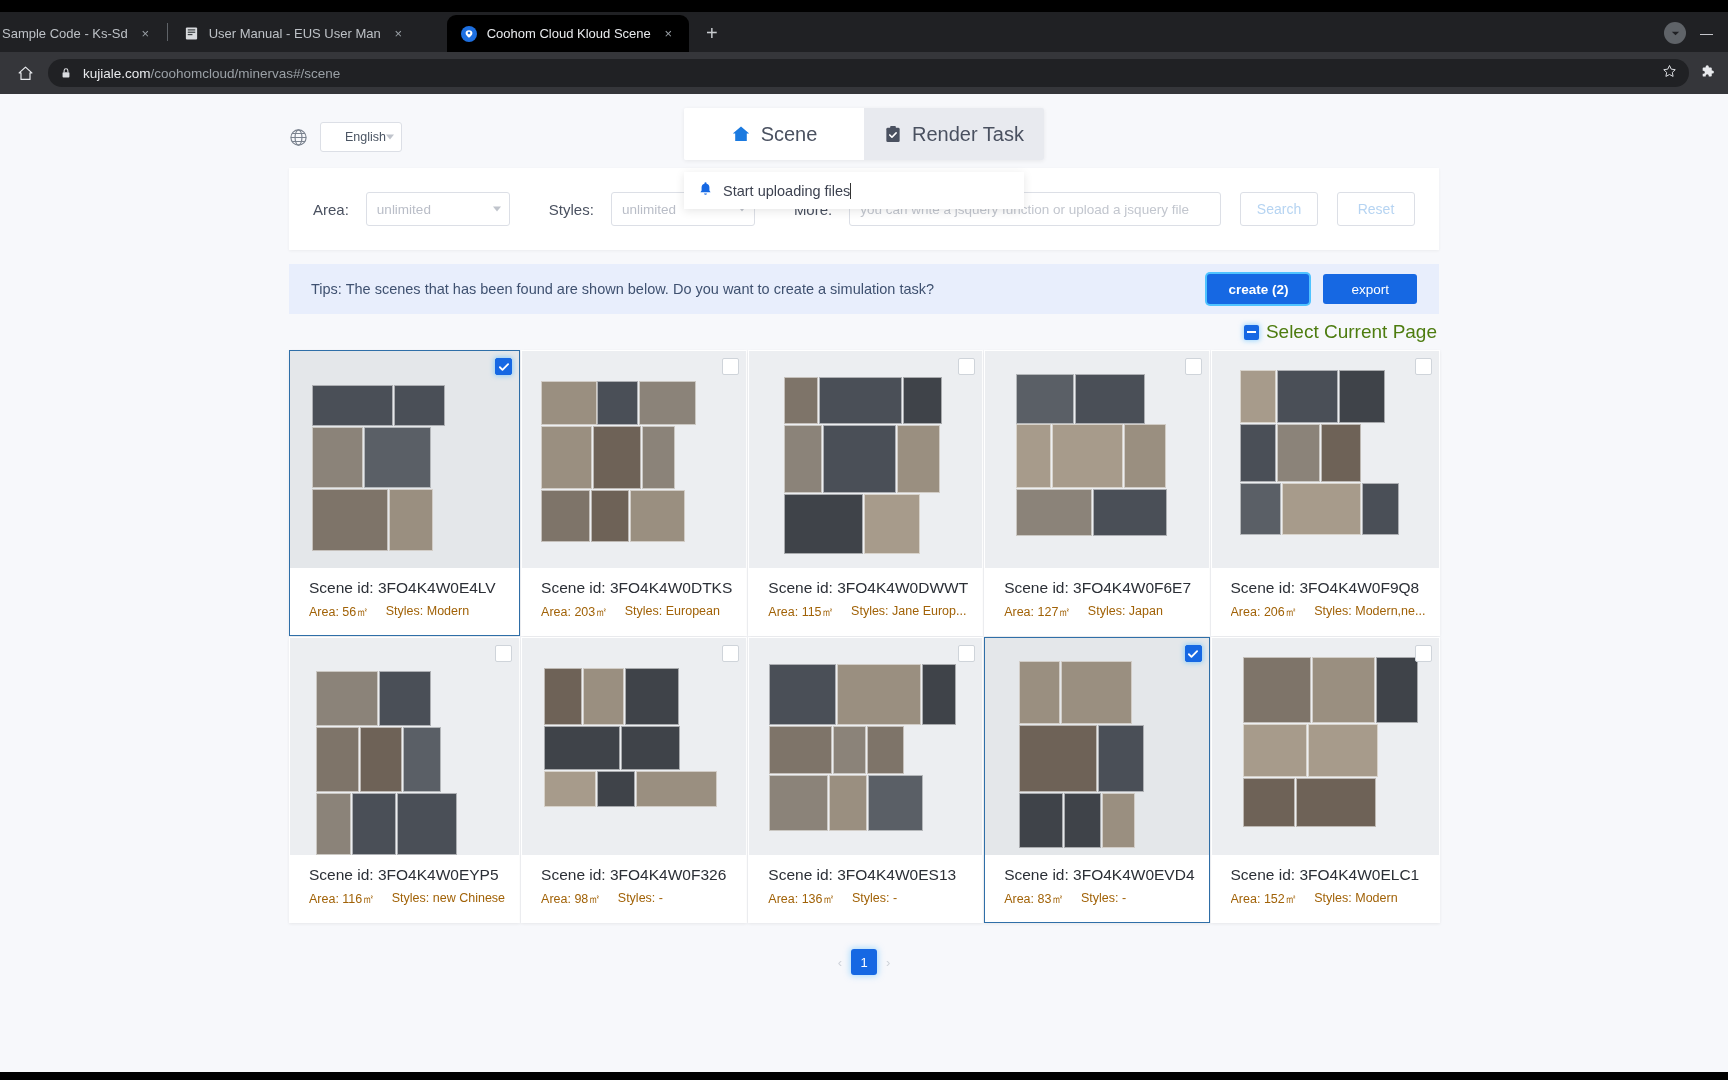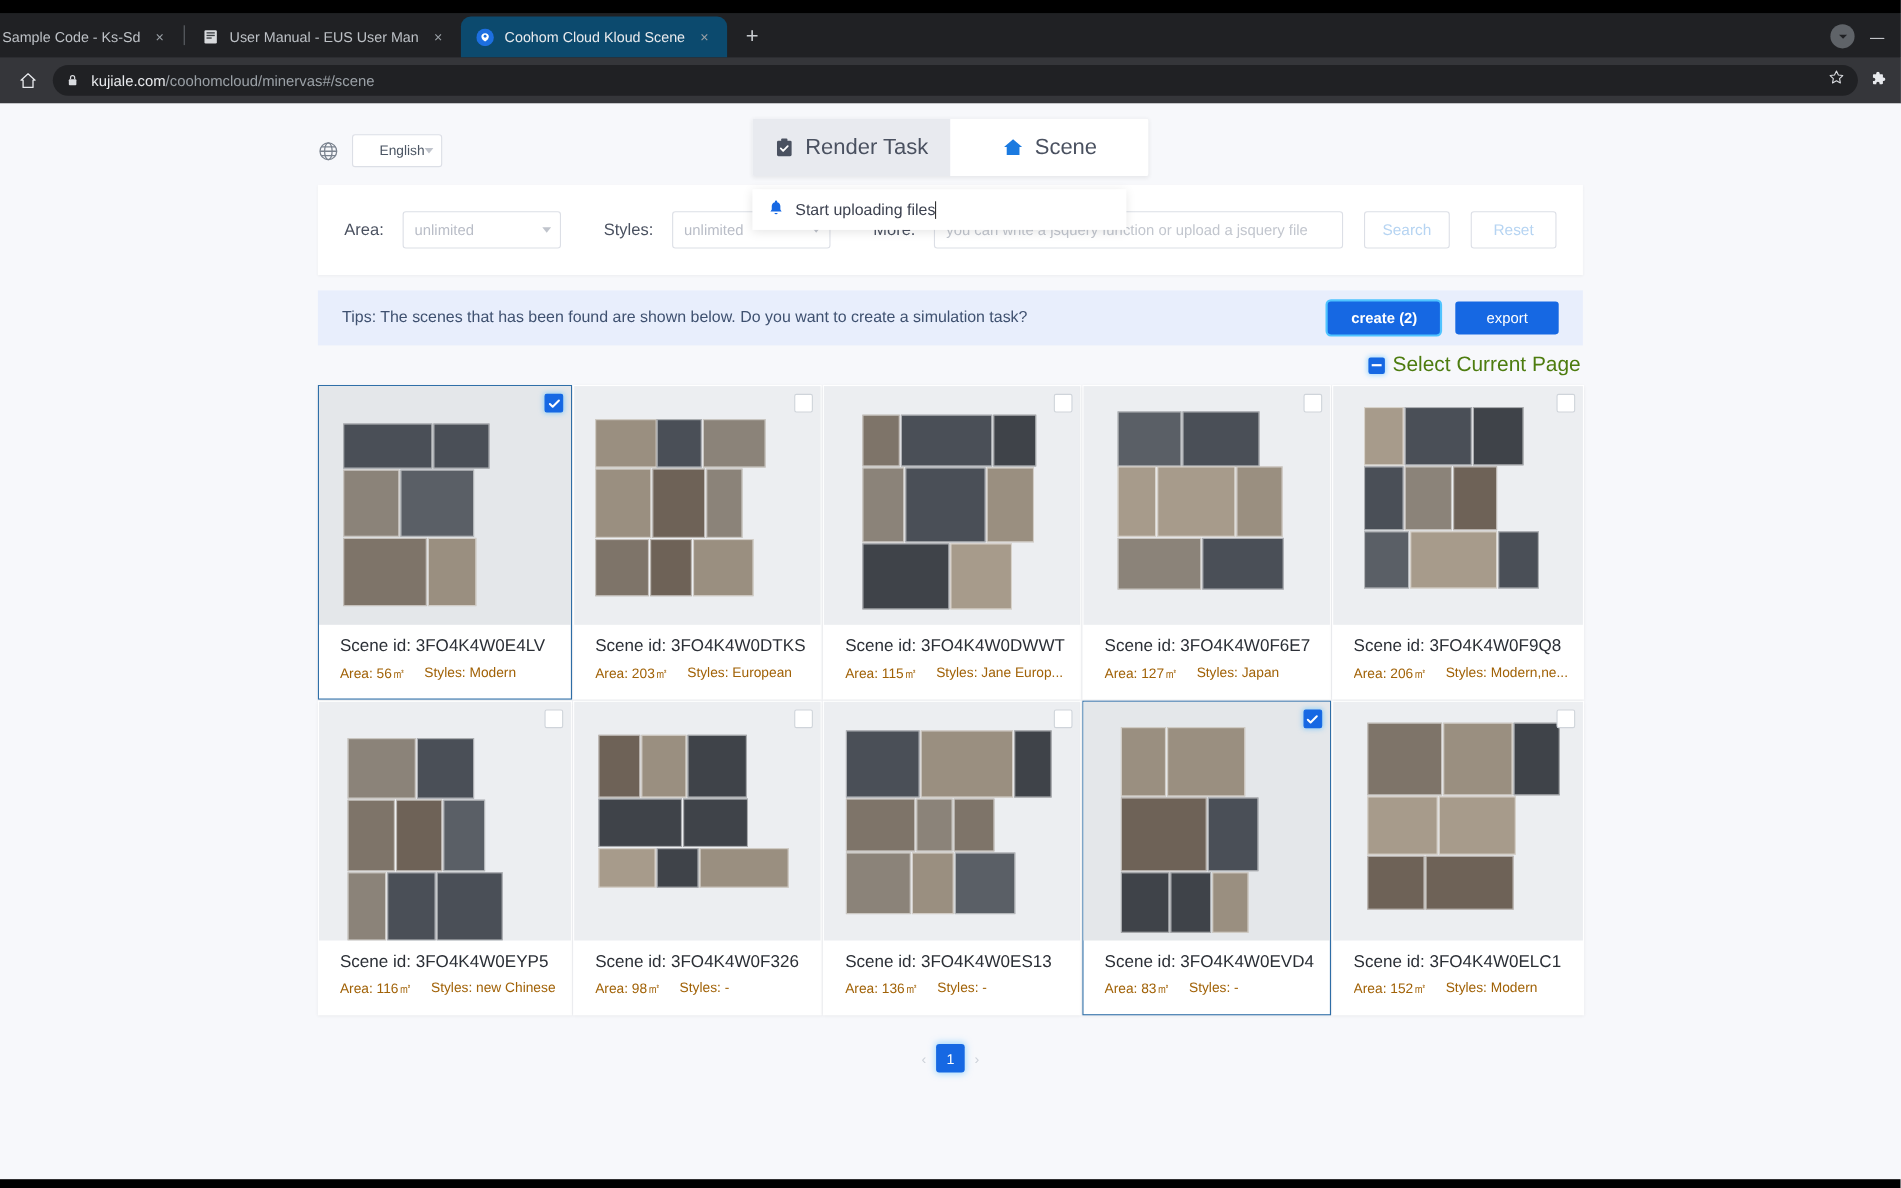--- a/index.html
+++ b/index.html
@@ -31,22 +31,23 @@
     padding: 0 12px 0 14px;
     font-size: 13px;
     color: #bdc1c6;
     position: relative;
     max-width: 250px;
     min-width: 150px;
     border-radius: 9px 9px 0 0;
     cursor: default;
   }
   .tab.active {
-    background: #0c4a6e;
+    background: #000000;
     color: #e8eaed;
+    margin-left: 28px;
   }
   .tab-fav {
     width: 17px; height: 17px;
     flex: 0 0 17px;
     display: flex; align-items: center; justify-content: center;
   }
   .tab-title {
     flex: 1 1 auto;
     white-space: nowrap;
     overflow: hidden;
@@ -459,38 +460,38 @@
               <path d="M2 10h16M3.2 5.8h13.6M3.2 14.2h13.6" stroke="#7a828e" stroke-width="1.2"></path>
             </svg>
         </span>
         <div class="lang-select">
           <span>English</span>
           <span class="caret"></span>
         </div>
       </div>
 
       <div class="maintabs">
+        <div class="mtab active">
+          <span class="mtab-ico">
+            <svg width="20" height="20" viewBox="0 0 20 20">
+                <path d="M10 2.6L1.8 9.6h2.4V17h11.6V9.6h2.4z" fill="#1b7ae0"></path>
+              </svg>
+          </span>
+          <span>Scene</span>
+        </div>
         <div class="mtab">
           <span class="mtab-ico">
             <svg width="18" height="19" viewBox="0 0 18 20">
                 <rect x="2" y="3" width="14" height="15" rx="1.4" fill="#4a5160"></rect>
                 <rect x="6" y="1" width="6" height="3.2" rx="1" fill="#4a5160"></rect>
                 <path d="M5.6 10.5l2.3 2.4 4.4-4.6" fill="none" stroke="#fff" stroke-width="1.7" stroke-linecap="round" stroke-linejoin="round"></path>
               </svg>
           </span>
           <span>Render Task</span>
         </div>
-        <div class="mtab active">
-          <span class="mtab-ico">
-            <svg width="20" height="20" viewBox="0 0 20 20">
-                <path d="M10 2.6L1.8 9.6h2.4V17h11.6V9.6h2.4z" fill="#1b7ae0"></path>
-              </svg>
-          </span>
-          <span>Scene</span>
-        </div>
       </div>
     </div>
 
     <div class="upload-toast">
       <span>
         <svg width="15" height="16" viewBox="0 0 16 18">
             <path d="M8 1.5a1.2 1.2 0 011.2 1.2v.4A4.4 4.4 0 0112.4 7.4v3.2l1.3 2.1H2.3l1.3-2.1V7.4A4.4 4.4 0 016.8 3.1v-.4A1.2 1.2 0 018 1.5z" fill="#1668e3"></path>
             <path d="M6.3 14.1a1.75 1.75 0 003.4 0z" fill="#1668e3"></path>
           </svg>
       </span>

